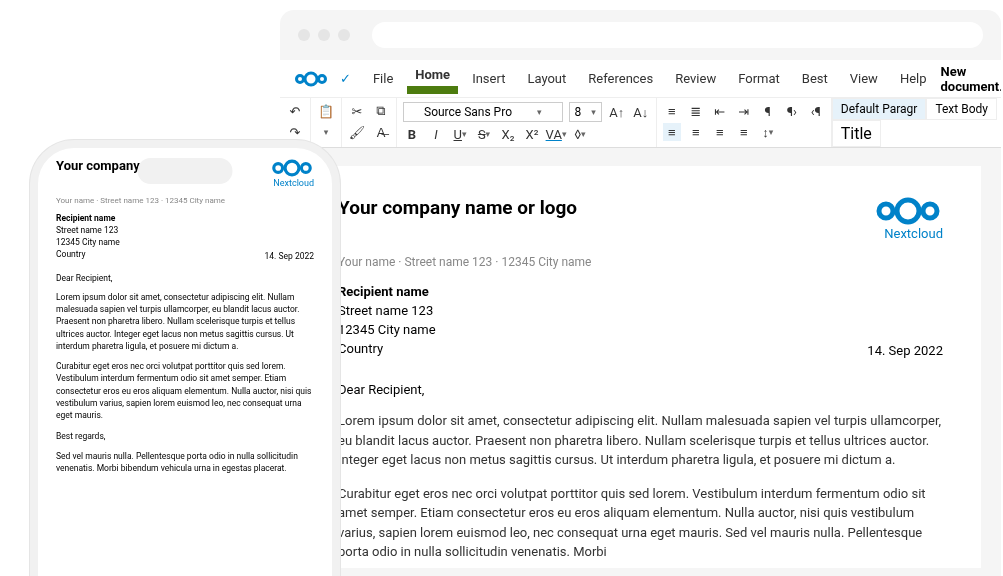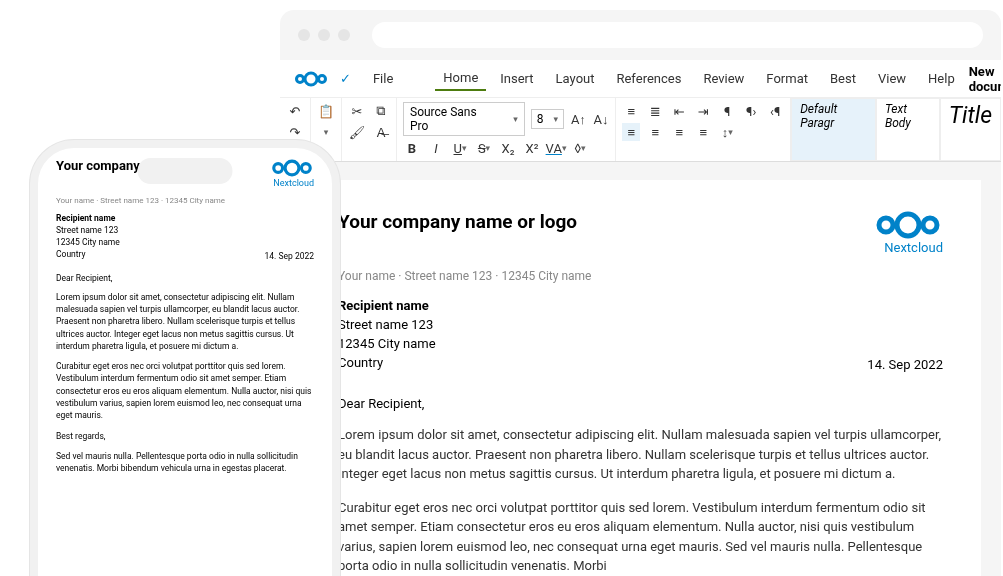--- a/index.html
+++ b/index.html
@@ -9,36 +9,36 @@
 .desktop{position:absolute;left:280px;top:10px;right:2px;bottom:0;background:#f5f5f5;border-radius:14px 14px 0 0;overflow:hidden;}
 .titlebar{height:50px;display:flex;align-items:center;padding:0 18px;gap:8px;}
 .traffic{display:flex;gap:8px;}
 .dot{width:12px;height:12px;border-radius:50%;background:#e5e5e5;}
 .urlbar{flex:1;height:26px;background:#fff;border-radius:13px;margin-left:14px;}
 
 .appbar{background:#fff;height:38px;display:flex;align-items:center;padding:0 14px;gap:6px;font-size:13px;border-bottom:1px solid #eee;}
 .logo{display:flex;align-items:center;margin-right:6px;}
 .check{color:#0082c9;margin-right:8px;}
 .menu-item{padding:4px 8px;color:#333;cursor:pointer;}
-.menu-item.active{font-weight:400;border-bottom:2px solid #4d7c0f;margin-left:28px;}
+.menu-item.active{font-weight:700;border-bottom:8px solid #4d7c0f;}
 .docname{margin-left:auto;font-weight:700;font-size:13px;}
 
 .toolbar{background:#fff;display:flex;border-bottom:1px solid #ddd;}
 .tool-col{display:flex;flex-direction:column;padding:4px 6px;border-right:1px solid #eee;gap:3px;}
 .tool-row{display:flex;align-items:center;gap:6px;}
 .tb{width:18px;height:18px;display:flex;align-items:center;justify-content:center;font-size:13px;color:#333;cursor:pointer;}
-.font-sel{border:1px solid #ccc;padding:2px 6px;font-size:12px;display:flex;align-items:center;gap:25px;background:#fff;}
+.font-sel{border:1px solid #ccc;padding:2px 20px;font-size:12px;display:flex;align-items:center;gap:25px;background:#fff;}
 .size-sel{border:1px solid #ccc;padding:2px 5px;font-size:12px;display:flex;align-items:center;gap:10px;background:#fff;}
 .caret{font-size:9px;color:#666;}
-.styles{display:flex;flex-direction:row;font-style:italic;}
+.styles{display:flex;flex-direction:column;}
 .style-row{display:flex;}
 .style-chip{padding:3px 8px;font-size:12px;border:1px solid #eee;}
 .style-chip.sel{background:#e6f2fa;}
 .style-h4{font-weight:700;font-size:13px;}
-.style-title{font-size:23px;}
+.style-title{font-size:16px;}
 
 .canvas{background:#f5f5f5;padding:18px 20px;height:calc(100% - 128px);overflow:hidden;}
 .page{background:#fff;padding:30px 38px;height:100%;overflow:hidden;}
 .doc-head{display:flex;justify-content:space-between;align-items:flex-start;margin-bottom:14px;}
 .company{font-size:19px;font-weight:700;}
 .nc-logo{text-align:right;color:#0082c9;}
 .nc-text{font-size:13px;}
 .addr-line{font-size:12px;color:#888;margin-bottom:14px;}
 .recipient-row{display:flex;justify-content:space-between;align-items:flex-end;margin-bottom:24px;}
 .recipient{font-size:13px;line-height:1.45;}

